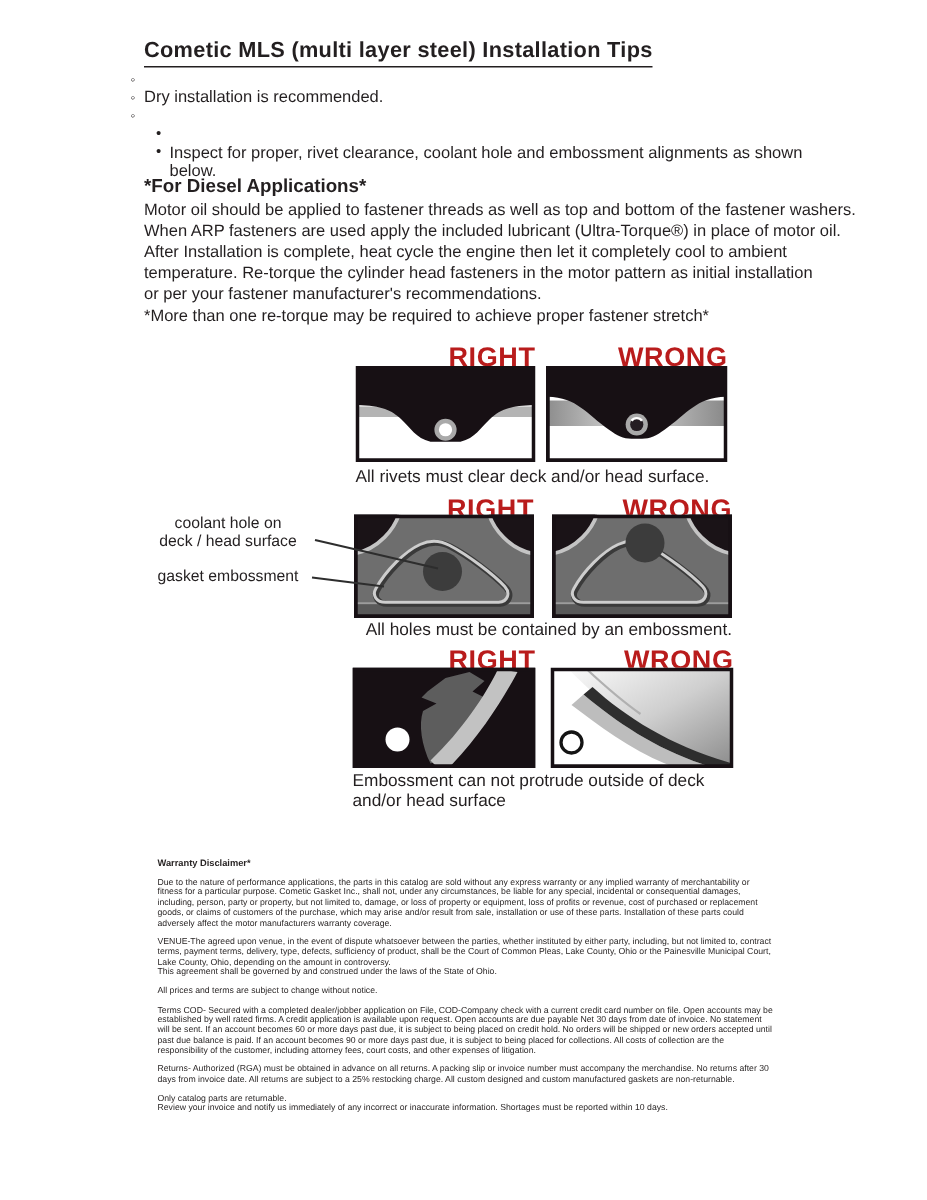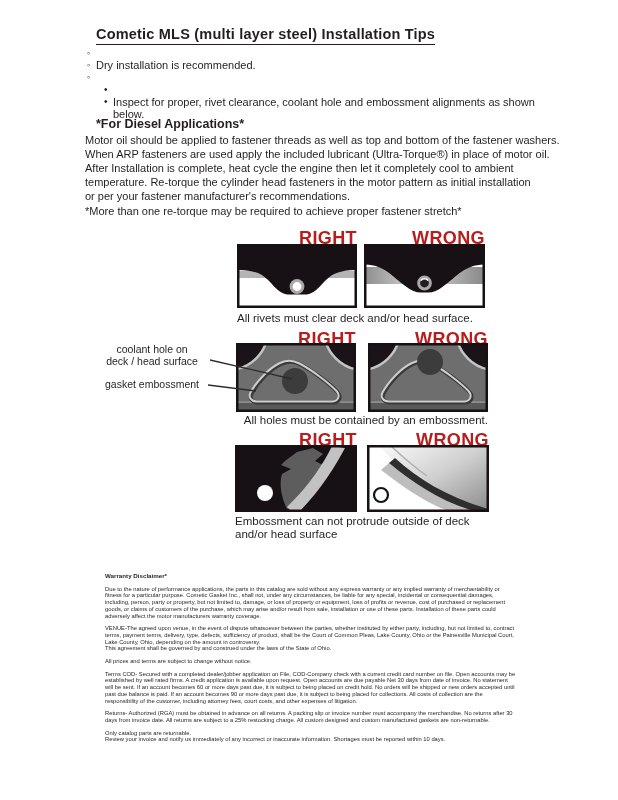--- a/index.html
+++ b/index.html
@@ -13,21 +13,21 @@
     position:absolute;left:96px;top:26px;margin:0;
     font-size:14.5px;font-weight:bold;letter-spacing:0.2px;
     border-bottom:1.6px solid #231f20;padding-bottom:2px;display:inline-block;
   }
   .bullets{position:absolute;left:87px;top:47px;font-size:11px;line-height:12.2px;width:470px;}
   .bullet-row{display:flex;}
   .bullet-row .mk{width:9px;flex:none;font-size:9px;line-height:12.2px;}
   .bullet-row.sub{margin-left:17px;}
   .bullet-row.sub .mk{font-size:10px;}
   .section-heading{position:absolute;left:96px;top:117px;margin:0;font-size:12.5px;font-weight:bold;}
-  .para{position:absolute;left:85px;margin:0;font-size:11px;line-height:14px;white-space:pre-line;}
+  .para{position:absolute;left:96px;margin:0;font-size:11px;line-height:14px;white-space:pre-line;}
   .fig-label{position:absolute;text-align:right;font-size:18px;font-weight:600;color:#b91c1c;letter-spacing:0.4px;}
   .fig-caption{position:absolute;font-size:11.5px;line-height:13px;color:#231f20;}
   .fig-caption.centered{text-align:center;}
   .fig-caption.multiline{white-space:pre-line;}
   .callout{position:absolute;left:96px;width:112px;text-align:center;font-size:10.5px;line-height:11.5px;color:#231f20;}
   .warranty{position:absolute;left:105px;top:573px;width:412px;font-size:5.8px;line-height:6.7px;color:#2a2626;}
   .warranty h2{margin:0 0 6px 0;font-size:6.2px;font-weight:bold;}
   .warranty p{margin:6px 0 0 0;}
   .warranty p.attached{margin-top:0;}
   .page-number{position:absolute;left:388px;top:760px;font-size:17px;letter-spacing:0.3px;margin-top:45px;}

